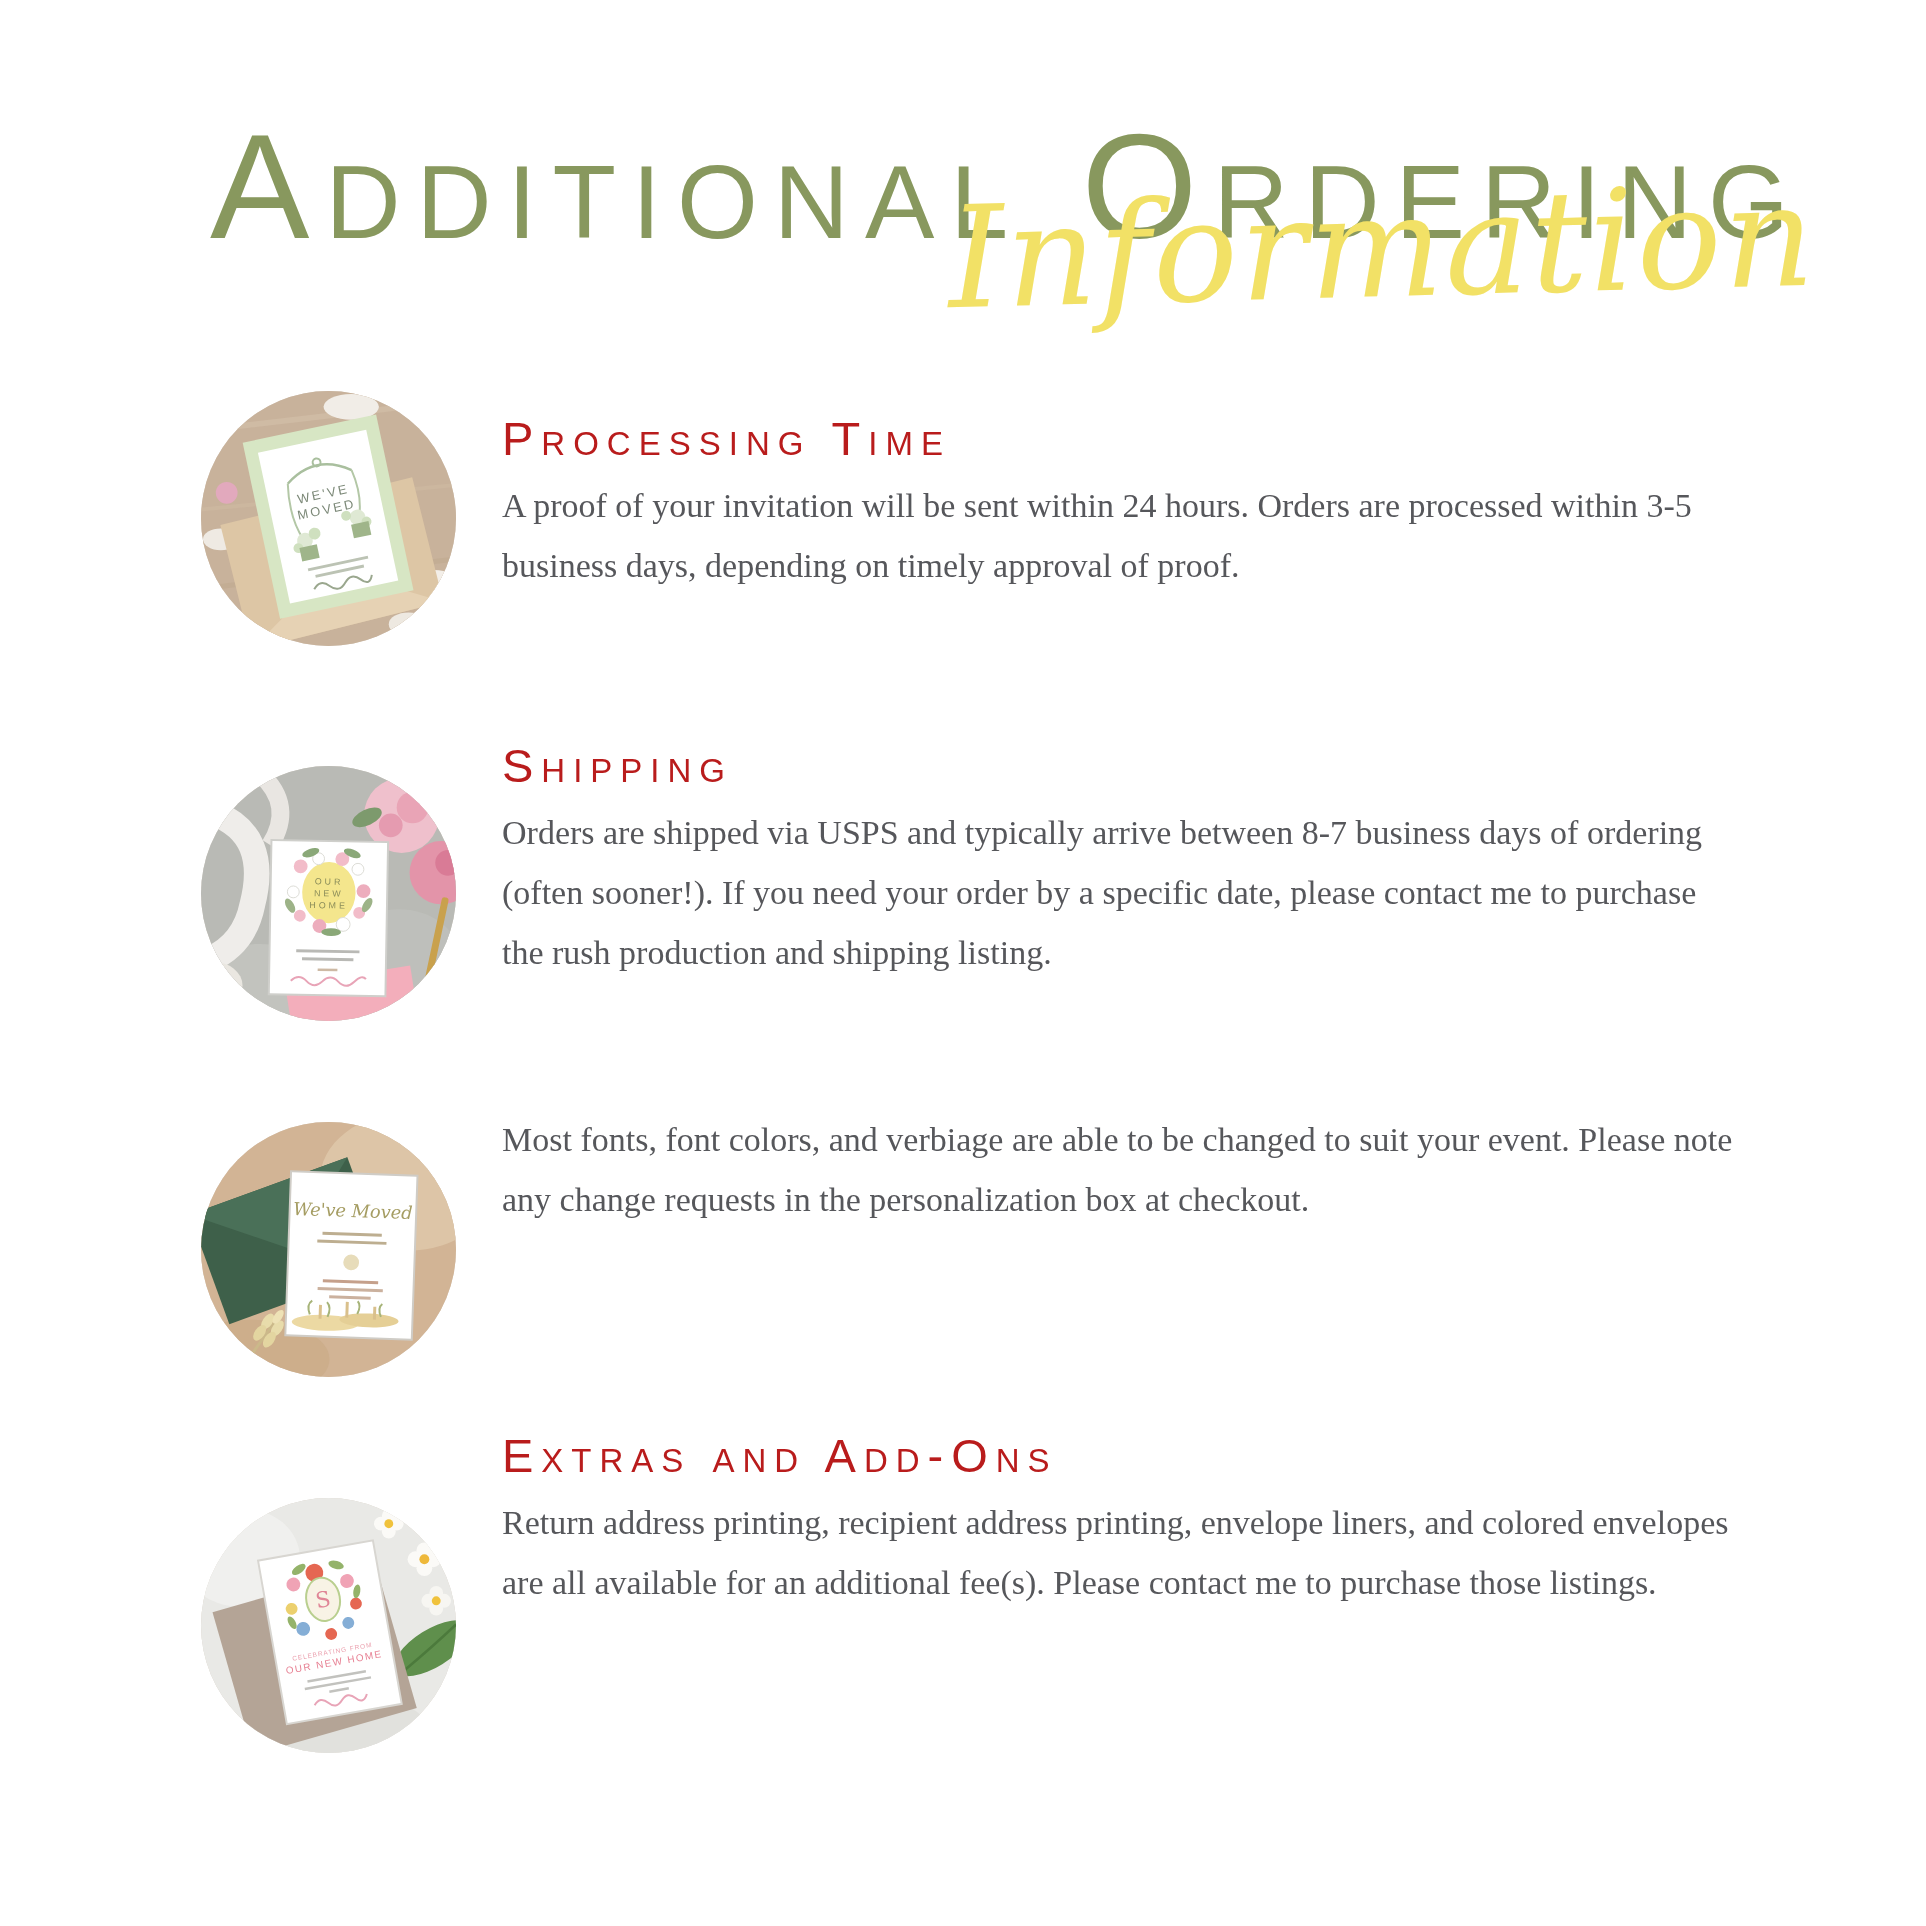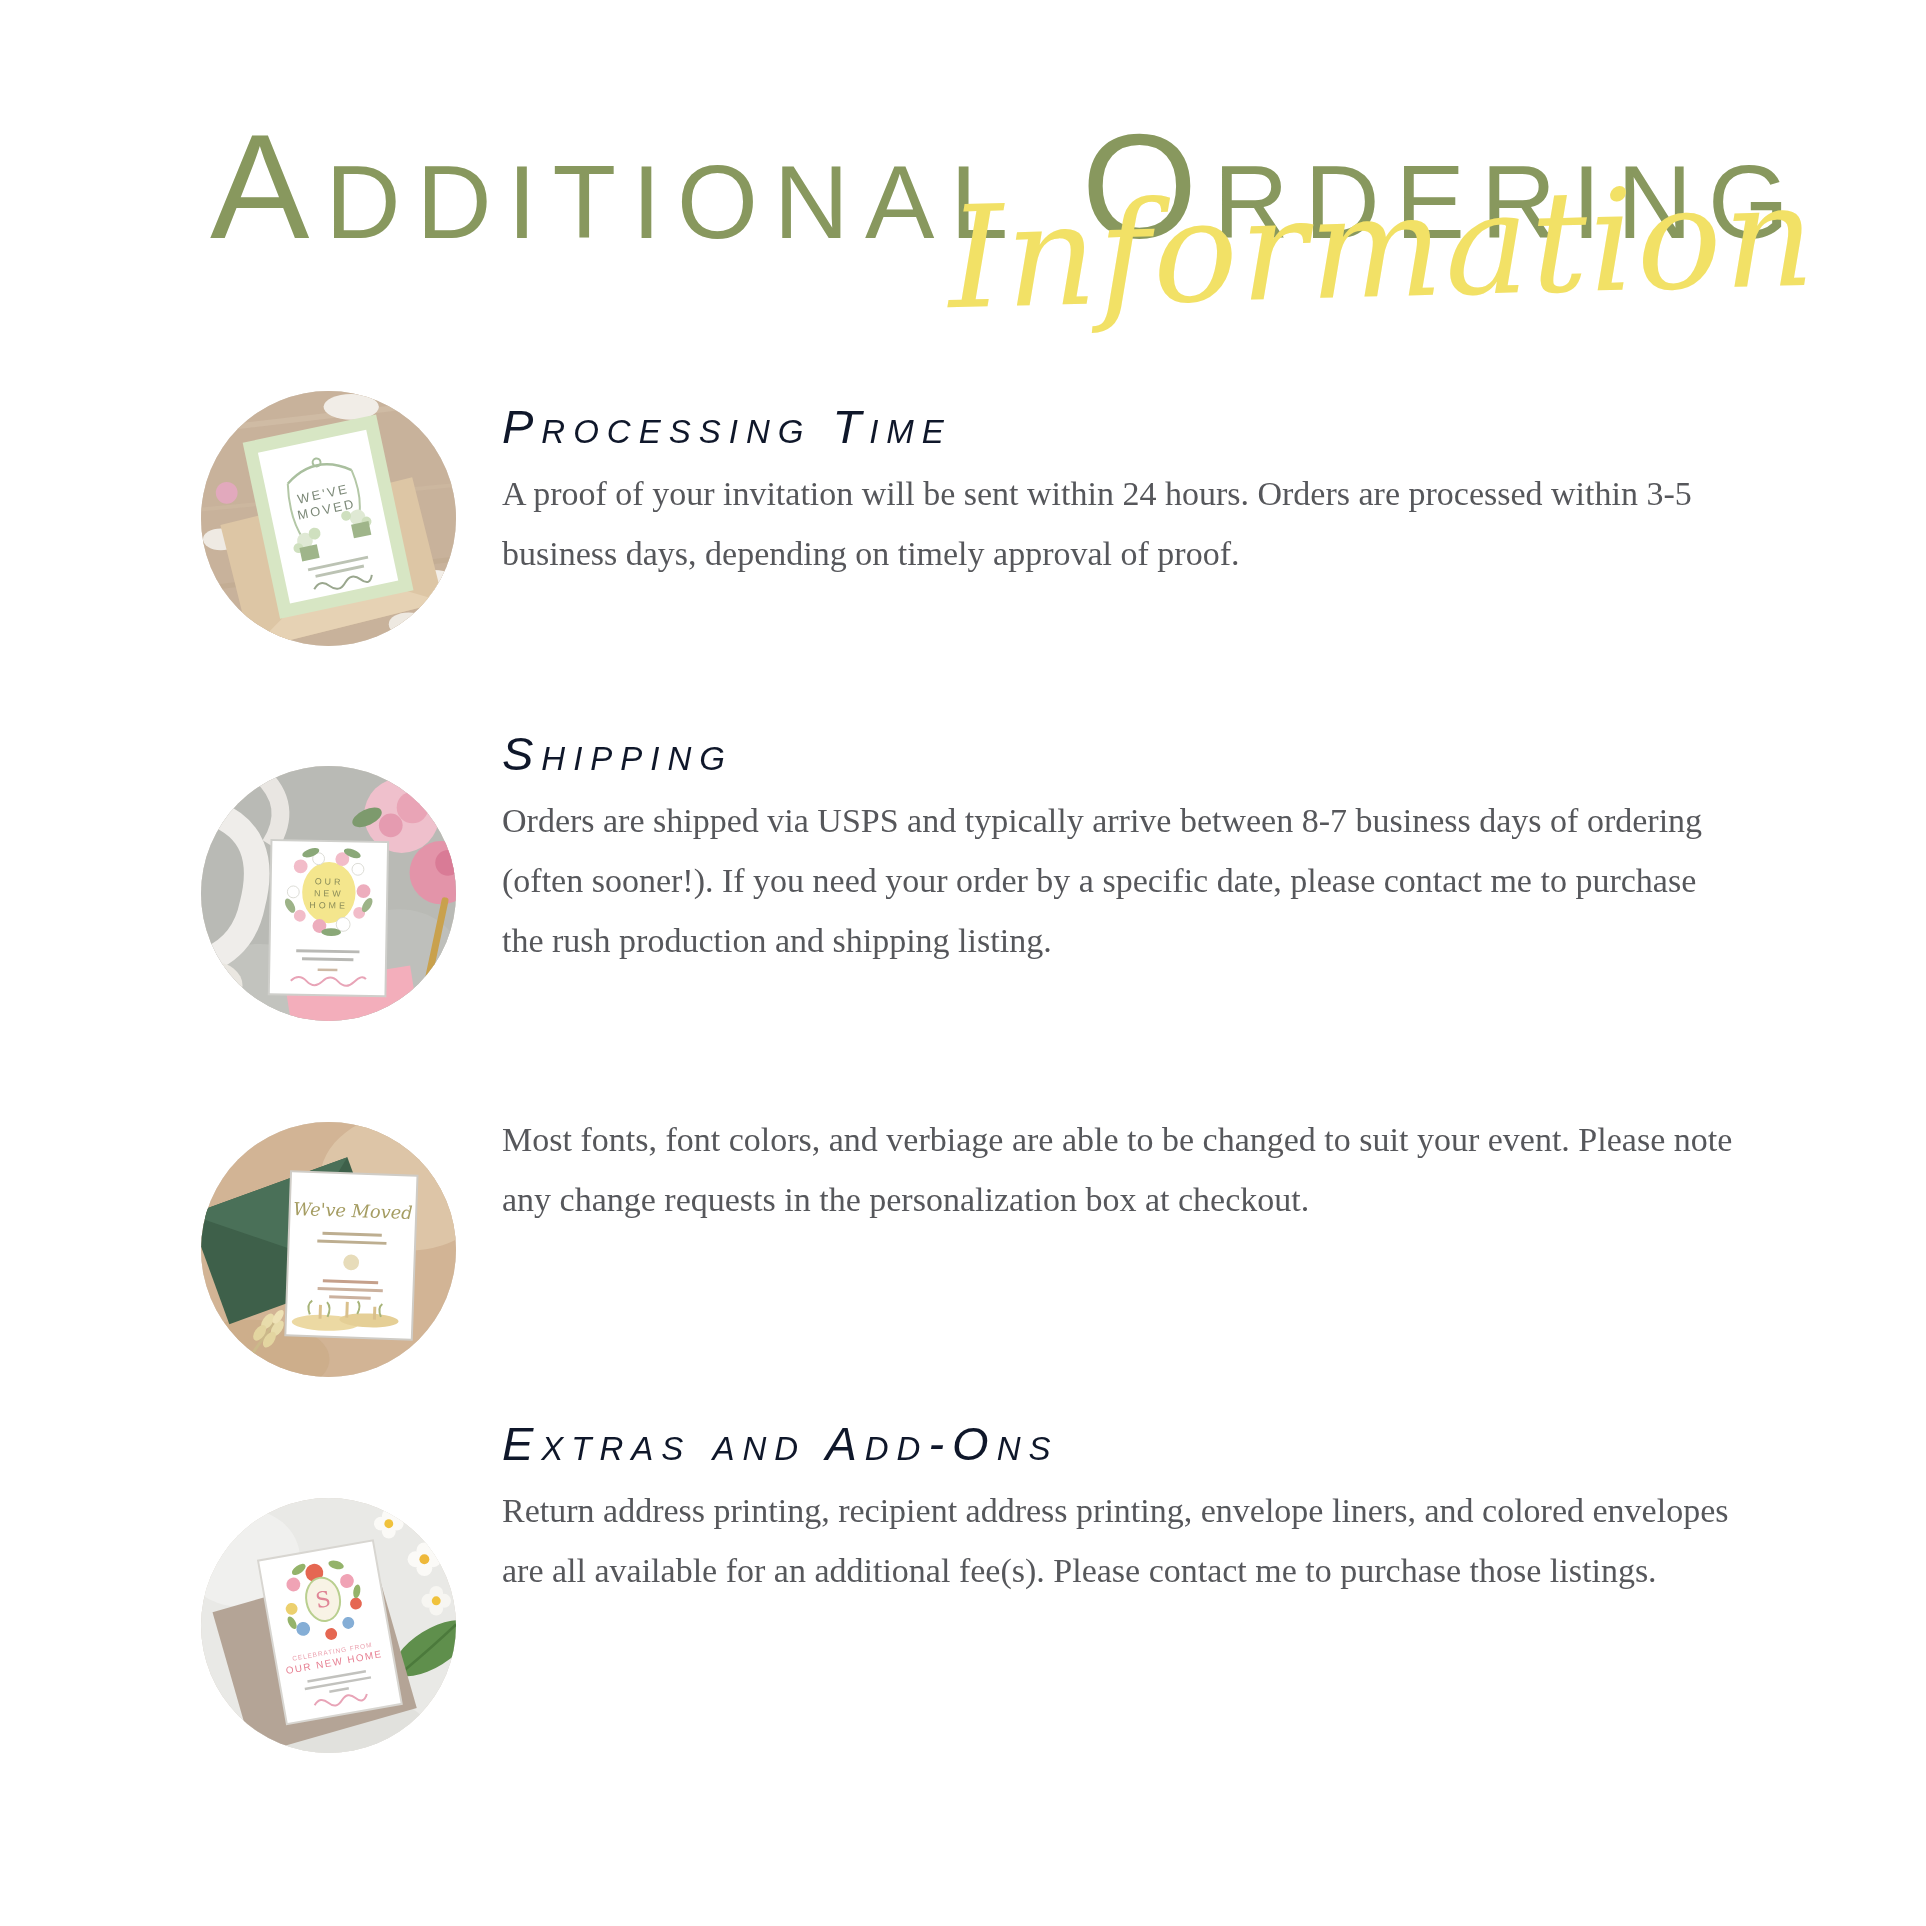--- a/index.html
+++ b/index.html
@@ -20,21 +20,21 @@
   }
   .section{position:absolute;left:0;width:100%;}
   .photo{
     position:absolute;left:201px;width:255px;height:255px;border-radius:50%;
     overflow:hidden;background:#d8cfc4;
   }
   .photo svg{display:block;width:100%;height:100%;}
   .sec-text{position:absolute;left:502px;width:1277px;}
   .sec-heading{
     font-variant:small-caps;font-size:47px;letter-spacing:8px;
-    color:#0f172a;font-weight:400;line-height:55px;margin:0 0 10px 0;font-style:italic;
+    color:#b91c1c;font-weight:400;line-height:55px;margin:12px 0 10px 0;
   }
   .sec-body{
     font-family:"Liberation Serif", serif;font-size:34px;line-height:60px;
     color:#56575b;max-width:1238px;margin:0;
   }
 </style>
 </head>
 <body>
 
 <div class="title-main">Additional Ordering</div>

